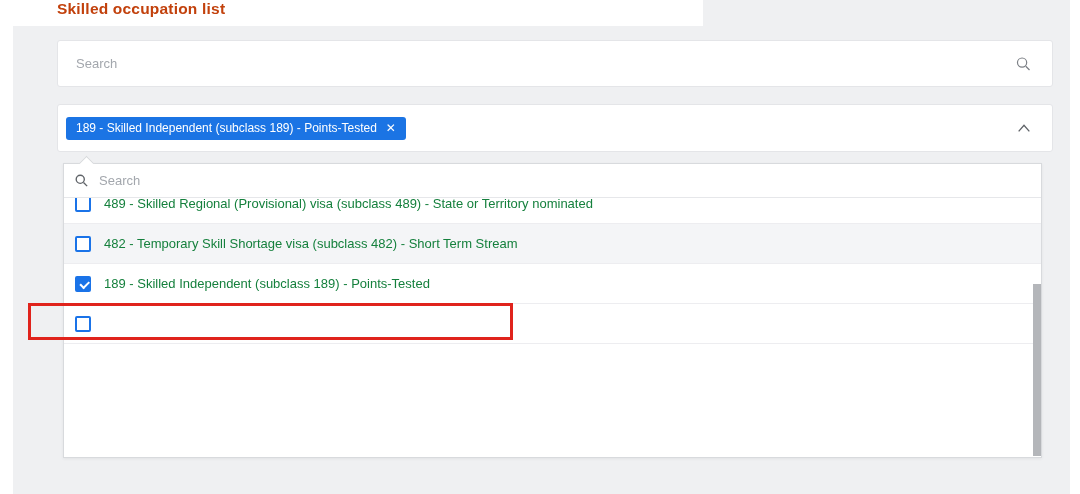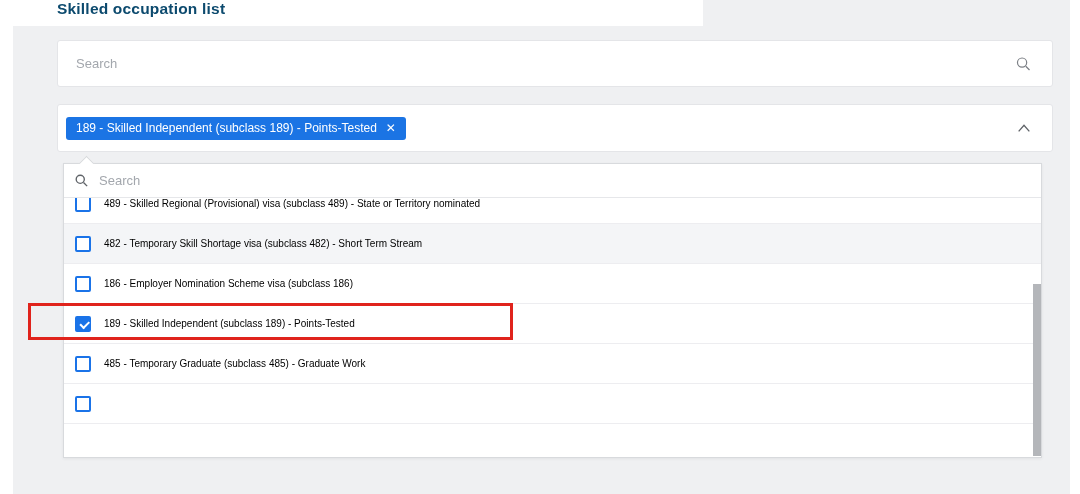--- a/index.html
+++ b/index.html
@@ -1,20 +1,20 @@
 <!DOCTYPE html>
 <html><head>
 <meta charset="utf-8">
 <style>
   html,body{margin:0;padding:0;background:#ffffff;}
   .page{position:relative;width:1080px;height:494px;background:#ffffff;overflow:hidden;
         font-family:"Liberation Sans", sans-serif;}
   .bg-gray{position:absolute;left:13px;top:0;width:1057px;height:494px;background:#eff0f2;}
   .title-band{position:absolute;left:13px;top:0;width:690px;height:26px;background:#ffffff;}
-  .title{position:absolute;left:57px;top:0;margin:0;font-size:15.5px;font-weight:700;color:#0c4a6e;letter-spacing:.2px;}
+  .title{position:absolute;left:57px;top:0;margin:0;font-size:15.5px;font-weight:700;color:#c2410c;letter-spacing:.2px;}
 
   .searchbox{position:absolute;left:57px;top:40px;width:996px;height:47px;background:#ffffff;
              border:1px solid #e4e5e8;border-radius:3px;box-sizing:border-box;}
   .searchbox input{position:absolute;left:0;top:0;width:100%;height:100%;border:none;outline:none;
              background:transparent;padding:0 50px 0 18px;font-size:13px;color:#55595f;box-sizing:border-box;
              font-family:"Liberation Sans", sans-serif;}
   input::placeholder{color:#a3a7ad;opacity:1;}
   .icon-right{position:absolute;right:20px;top:50%;transform:translateY(-50%);display:flex;}
 
   .selectbox{position:absolute;left:57px;top:104px;width:996px;height:48px;background:#ffffff;
@@ -29,21 +29,21 @@
          border-left:1px solid #d8dadd;border-top:1px solid #d8dadd;transform:rotate(45deg);}
   .panel-search{position:relative;height:34px;border-bottom:1px solid #e6e7ea;display:flex;align-items:center;
          padding-left:10px;box-sizing:border-box;background:#ffffff;z-index:2;}
   .panel-search input{border:none;outline:none;flex:1;margin-left:8px;font-size:13px;color:#55595f;
          background:transparent;font-family:"Liberation Sans", sans-serif;}
   .list{position:relative;height:260px;overflow:hidden;}
   .row{display:flex;align-items:center;height:40px;box-sizing:border-box;padding-left:11px;gap:13px;
        border-bottom:1px solid #ededf0;background:#ffffff;cursor:pointer;}
   .row:first-child{margin-top:-14px;}
   .row:nth-child(2){background:#f4f5f7;}
-  .row-label{font-size:10px;color:#000000;}
+  .row-label{font-size:13px;color:#15803d;}
   .cb{width:16px;height:16px;box-sizing:border-box;border:2px solid #1a73e8;border-radius:2px;
       background:#ffffff;position:relative;flex:0 0 auto;}
   .cb.checked{background:#1a73e8;}
   .cb.checked::after{content:"";position:absolute;left:2.5px;top:3px;width:7px;height:3.5px;
       border-left:2px solid #ffffff;border-bottom:2px solid #ffffff;transform:rotate(-45deg);}
   .scroll-thumb{position:absolute;right:0;top:120px;width:8px;height:172px;background:#b4b6ba;z-index:3;}
 
   .red-box{position:absolute;left:28px;top:303px;width:485px;height:37px;border:3px solid #e0231c;
       box-sizing:border-box;z-index:5;pointer-events:none;}
 </style>
@@ -92,34 +92,26 @@
   <div class="row">
     <span class="cb"></span>
     <span class="row-label">489 - Skilled Regional (Provisional) visa (subclass 489) - State or Territory nominated</span>
   </div>
 
   <div class="row">
     <span class="cb"></span>
     <span class="row-label">482 - Temporary Skill Shortage visa (subclass 482) - Short Term Stream</span>
   </div>
 
-  <div class="row">
-    <span class="cb"></span>
-    <span class="row-label">186 - Employer Nomination Scheme visa (subclass 186)</span>
-  </div>
 
   <div class="row">
     <span class="cb checked"></span>
     <span class="row-label">189 - Skilled Independent (subclass 189) - Points-Tested</span>
   </div>
 
-  <div class="row">
-    <span class="cb"></span>
-    <span class="row-label">485 - Temporary Graduate (subclass 485) - Graduate Work</span>
-  </div>
 
   <div class="row">
     <span class="cb"></span>
   </div>
 
 </div>
     <div class="scroll-thumb"></div>
   </div>
 
   <div class="red-box" style="border-color: rgb(224, 35, 28);"></div>

